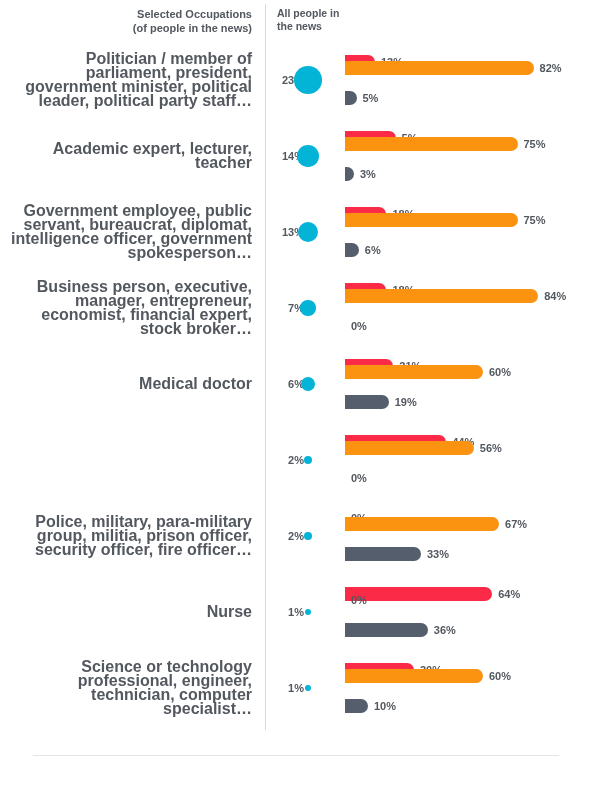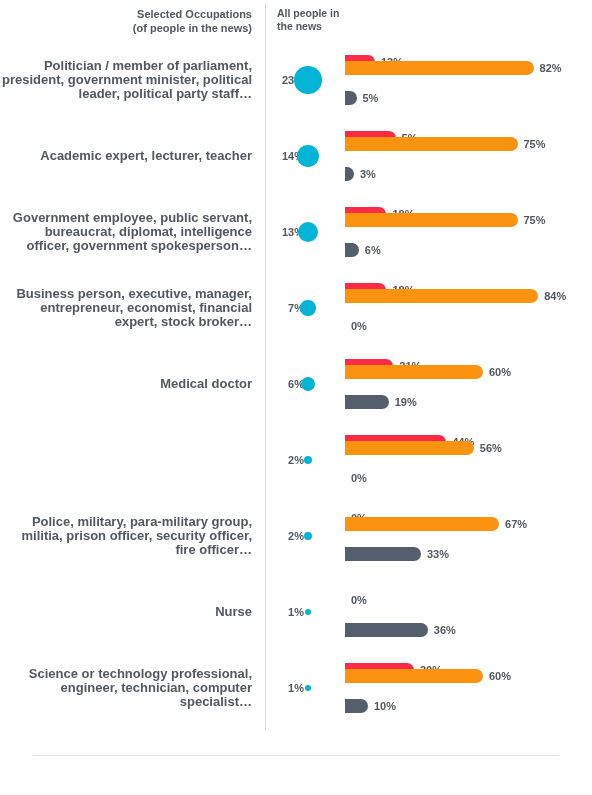--- a/index.html
+++ b/index.html
@@ -68,21 +68,21 @@
     position: absolute;
     left: 0;
     width: 592px;
     height: 76px;
   }
   .row-label {
     position: absolute;
     left: 0;
     width: 252px;
     text-align: right;
-    font-size: 13px;
+    font-size: 16px;
     font-weight: bold;
     line-height: 14px;
     color: #53585f;
     top: 50%;
     transform: translateY(-50%);
   }
 
   
   .total-wrap {
     position: absolute;
@@ -347,20 +347,24 @@
           </div>
         </div>
       </div>
       <div class="row" style="top: 574px;">
         <div class="row-label">Nurse</div>
         <div class="total-wrap">
           <div class="total-value">1%</div>
           <div class="bubble" style="width: 6.5px; height: 6.5px; margin-top: -3.25px; margin-left: 3.75px; background: rgb(4, 180, 214);"></div>
         </div>
         <div class="bars">
+          <div class="bar-line l0">
+            <div class="bar women" style="width: 147.2px;"></div>
+            <div class="bar-value" style="left: 153.2px;">64%</div>
+          </div>
           <div class="bar-line l1">
             <div class="bar-value" style="left: 6px;">0%</div>
           </div>
           <div class="bar-line l2">
             <div class="bar dk" style="width: 82.8px;"></div>
             <div class="bar-value" style="left: 88.8px;">36%</div>
           </div>
         </div>
       </div>
       <div class="row" style="top: 650px;">

